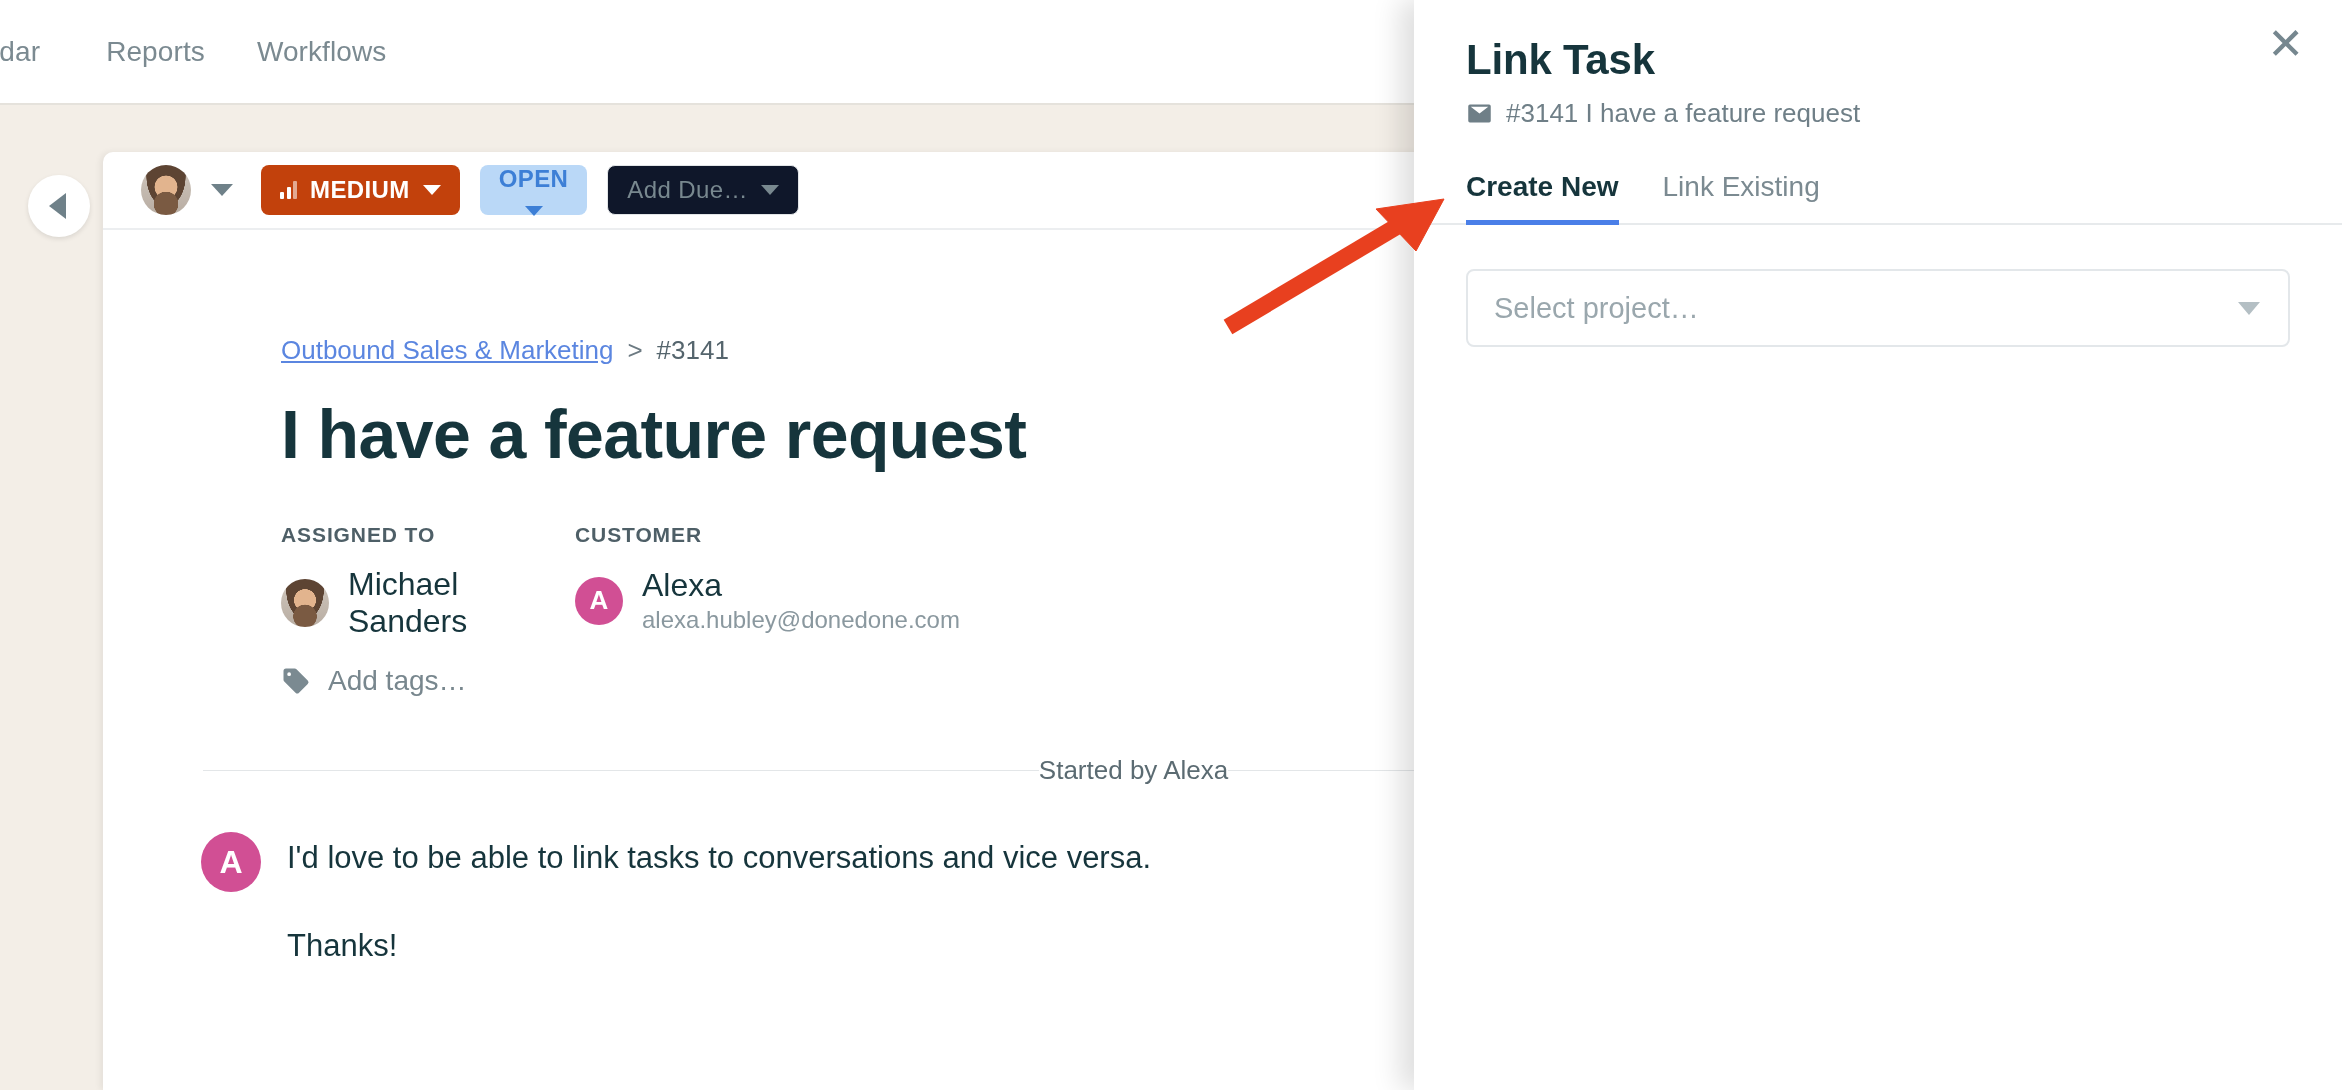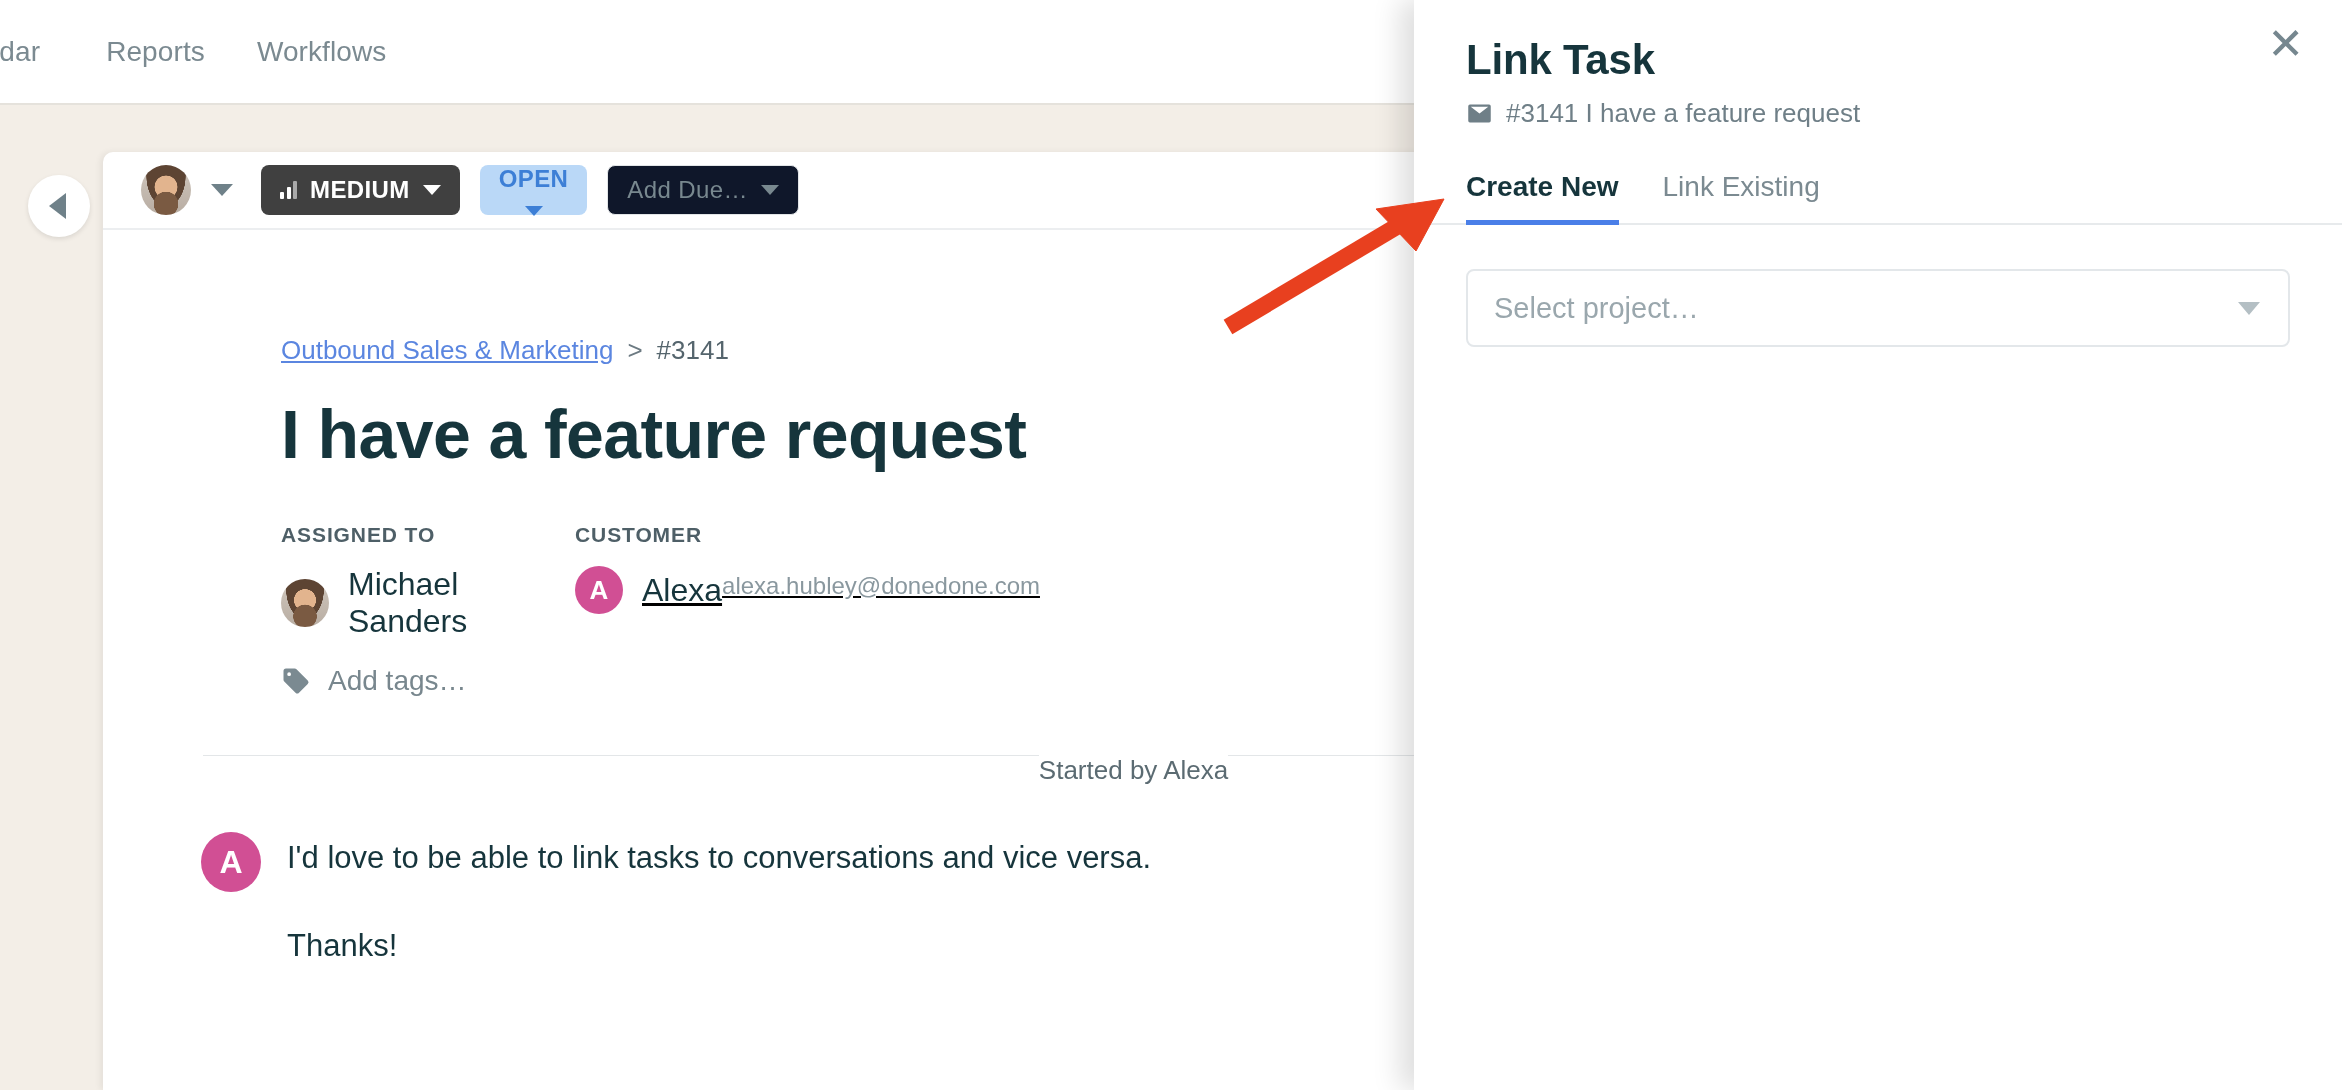--- a/index.html
+++ b/index.html
@@ -112,21 +112,21 @@
     border-radius: 8px;
     display: flex; align-items: center;
     gap: 13px;
     padding: 0 19px;
     font-size: 24px;
     font-weight: bold;
     letter-spacing: 0.4px;
     cursor: pointer;
     white-space: nowrap;
   }
-  .badge.priority { background: #404040; color: #ffffff; margin-left: 8px; }
+  .badge.priority { background: #c2410c; color: #ffffff; margin-left: 8px; }
   .badge.status   { background: #bad8f7; color: #3d7fd6; flex-direction: column; }
   .badge.due {
     background: #0f172a; color: #78888f;
     font-weight: normal; font-size: 24px;
     border: 1px solid #e2e5e7;
   }
   .bars-icon { display: flex; align-items: flex-end; gap: 2.5px; height: 18px; }
   .bars-icon i { width: 4px; background: #ffffff; border-radius: 1px; display: block; }
   .bars-icon i:nth-child(1) { height: 7px; }
   .bars-icon i:nth-child(2) { height: 12px; }
@@ -172,31 +172,31 @@
     background-color: #bfb4a8;
     flex: none;
   }
   .avatar-initial {
     width: 48px; height: 48px; border-radius: 50%;
     background: #d14f94;
     color: #ffffff; font-size: 26px; font-weight: bold;
     display: flex; align-items: center; justify-content: center;
     flex: none;
   }
-  .cust-stack { display: flex; flex-direction: row; line-height: 1.22; text-decoration: underline; }
+  .cust-stack { display: flex; flex-direction: column; line-height: 1.22; }
   .cust-name { font-size: 32px; color: #16353c; }
   .cust-email { font-size: 24px; color: #8a989f; }
   .meta-val.cust { align-items: center; }
 
   .tags-row { display: flex; align-items: center; gap: 17px; margin-top: 25px; }
   .tag-icon { color: #7b8a91; display: flex; }
   .tags-placeholder { font-size: 28px; color: #78878e; cursor: pointer; }
 
   .started-divider {
-    display: flex; align-items: flex-start; 
+    display: flex; align-items: center; 
     margin: 58px 178px 0 -178px;
     padding: 0 100px;
   }
   .started-divider .line { flex: 1; height: 1px; background: #e3e6e8; }
   .started-divider .txt { font-size: 26px; color: #5b6b72; white-space: nowrap; }
 
   .msg-row { display: flex; gap: 26px; margin-top: 46px; margin-left: -80px; }
   .msg-avatar {
     width: 60px; height: 60px; border-radius: 50%;
     background: #d14f94; color: #ffffff;

